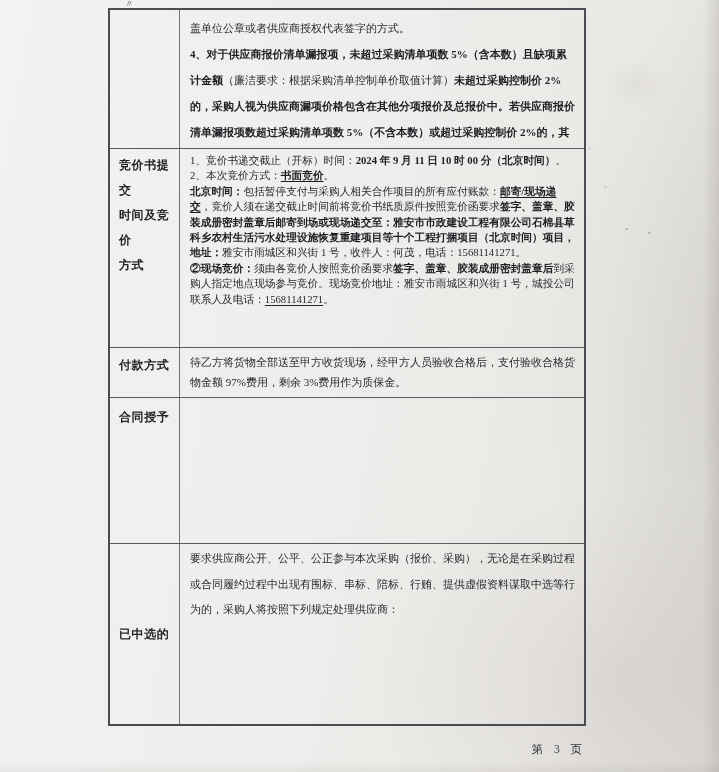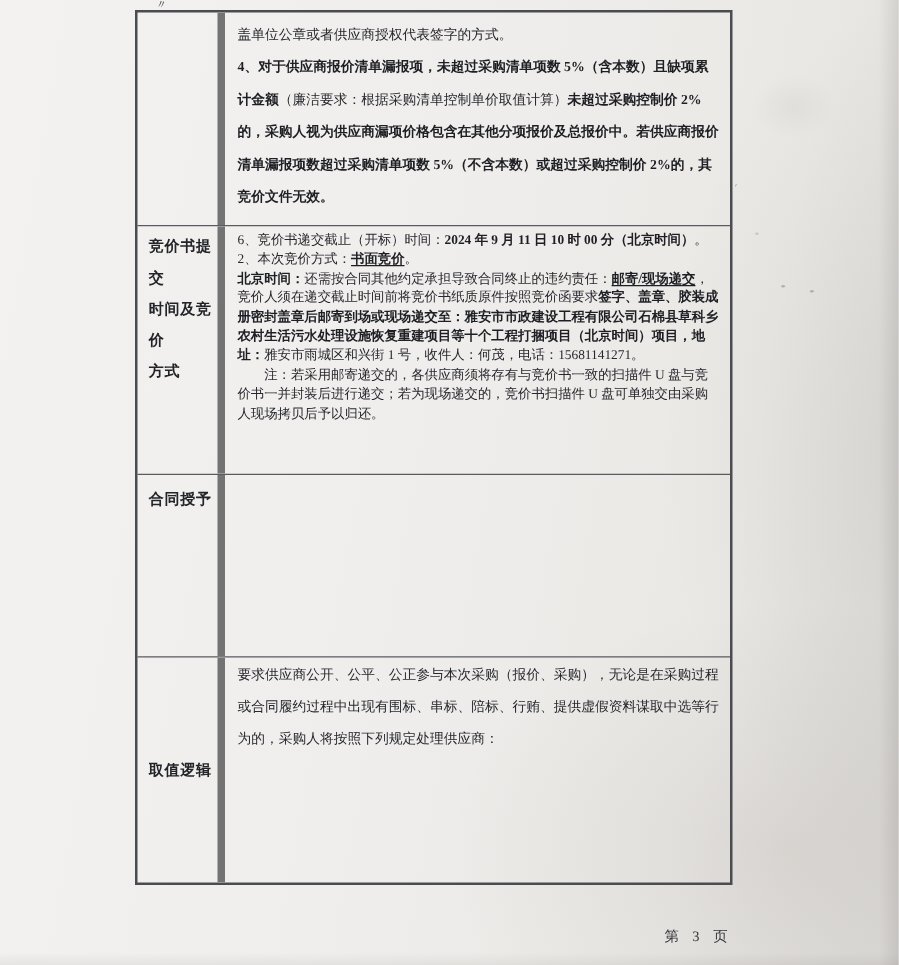--- a/index.html
+++ b/index.html
@@ -30,21 +30,21 @@
   .doc-table {
     position:absolute; left:108px; top:8px; width:478px;
     border:2px solid #4b4c51;
     background:transparent;
   }
   .row { display:flex; border-bottom:1px solid #5a5b60; overflow:hidden; }
   .row:last-child { border-bottom:none; }
 
   .label-cell {
     width:70px; flex:0 0 70px;
-    border-right:6px solid #737373;
+    border-right:1px solid #737373;
     font-weight:600;
     font-size:12px;
     line-height:25px;
     letter-spacing:0.6px;
     padding:4px 2px 0 9px;
     white-space:pre-line;
     color:#232429;
   }
   .label-center { display:flex; align-items:center; padding-top:0; }
 
@@ -52,21 +52,21 @@
     flex:1; min-width:0;
     padding:6px 8px 0 10px;
     font-size:11px;
     overflow:hidden;
   }
   .content-cell p { margin:0; }
   .content-cell p.ind { text-indent:2em; }
   .b { font-weight:bold; color:#1e1f24; }
   .u { text-decoration:underline; text-underline-offset:2px; }
 
-  .r1 { height:171px; }
+  .r1 { height:139px; }
   .r1 .content-cell { line-height:26px; padding-top:5px; }
   .r2 { height:199px; }
   .r2 .content-cell { line-height:15.4px; padding-top:4px; font-size:10.7px; }
   .r3 { height:50px; }
   .r3 .content-cell { line-height:20px; padding-top:4px; }
   .r3 .label-cell { line-height:20px; padding-top:7px; }
   .r4 { height:146px; }
   .r4 .content-cell { line-height:24px; padding-top:3px; }
   .r4 .label-cell { line-height:20px; padding-top:9px; }
   .r5 { height:180px; }
@@ -108,34 +108,40 @@
         <p><span>盖单位公章或者供应商授权代表签字的方式。</span></p>
         <p><span class="b">4、对于供应商报价清单漏报项，未超过采购清单项数 5%（含本数）且缺项累计金额</span><span>（廉洁要求：根据采购清单控制单价取值计算）</span><span class="b">未超过采购控制价 2%的，采购人视为供应商漏项价格包含在其他分项报价及总报价中。若供应商报价清单漏报项数超过采购清单项数 5%（不含本数）或超过采购控制价 2%的，其竞价文件无效。</span></p>
       </div>
   </div>
 
   <div class="row r2">
     <div class="label-cell">竞价书提交
 时间及竞价
 方式</div>
     <div class="content-cell">
-        <p><span>6、竞价书递交截止（开标）时间：</span><span class="b">2024 年 9 月 11 日 10 时 00 分（北京时间）</span><span>。</span></p>
+        <p><span>1、竞价书递交截止（开标）时间：</span><span class="b">2024 年 9 月 11 日 10 时 00 分（北京时间）</span><span>。</span></p>
         <p><span>2、本次竞价方式：</span><span class="b u">书面竞价</span><span>。</span></p>
-        <p><span class="b">北京时间：</span><span>还需按合同其他约定承担导致合同终止的违约责任：</span><span class="b u">邮寄/现场递交</span><span>，竞价人须在递交截止时间前将竞价书纸质原件按照竞价函要求</span><span class="b">签字、盖章、胶装成册密封盖章后邮寄到场或现场递交至：雅安市市政建设工程有限公司石棉县草科乡农村生活污水处理设施恢复重建项目等十个工程打捆项目（北京时间）项目，地址：</span><span>雅安市雨城区和兴街 1 号，收件人：何茂，电话：15681141271。</span></p>
-        <p class="ind"><span>注：若采用邮寄递交的，各供应商须将存有与竞价书一致的扫描件 U 盘与竞价书一并封装后进行递交；若为现场递交的，竞价书扫描件 U 盘可单独交由采购人现场拷贝后予以归还。</span></p>
+        <p><span class="b">北京时间：</span><span>包括暂停支付与采购人相关合作项目的所有应付账款：</span><span class="b u">邮寄/现场递交</span><span>，竞价人须在递交截止时间前将竞价书纸质原件按照竞价函要求</span><span class="b">签字、盖章、胶装成册密封盖章后邮寄到场或现场递交至：雅安市市政建设工程有限公司石棉县草科乡农村生活污水处理设施恢复重建项目等十个工程打捆项目（北京时间）项目，地址：</span><span>雅安市雨城区和兴街 1 号，收件人：何茂，电话：15681141271。</span></p>
+        <p><span class="b">②现场竞价：</span><span>须由各竞价人按照竞价函要求</span><span class="b">签字、盖章、胶装成册密封盖章后</span><span>到采购人指定地点现场参与竞价。现场竞价地址：雅安市雨城区和兴街 1 号，城投公司联系人及电话：</span><span class="u">15681141271</span><span>。</span></p>
       </div>
   </div>
 
+  <div class="row r3">
+    <div class="label-cell">付款方式</div>
+    <div class="content-cell">
+        <p><span>待乙方将货物全部送至甲方收货现场，经甲方人员验收合格后，支付验收合格货物金额 97%费用，剩余 3%费用作为质保金。</span></p>
+      </div>
+  </div>
 
   <div class="row r4">
     <div class="label-cell">合同授予</div>
   </div>
 
   <div class="row r5">
-    <div class="label-cell label-center">取值逻辑</div>
+    <div class="label-cell label-center">已中选的</div>
     <div class="content-cell">
         <p><span>要求供应商公开、公平、公正参与本次采购（报价、采购），无论是在采购过程或合同履约过程中出现有围标、串标、陪标、行贿、提供虚假资料谋取中选等行为的，采购人将按照下列规定处理供应商：</span></p>
       </div>
   </div>
 
 </div>
 
 <div class="footer">第 3 页</div>
 
 <div class="artifact a-top">〃</div>

